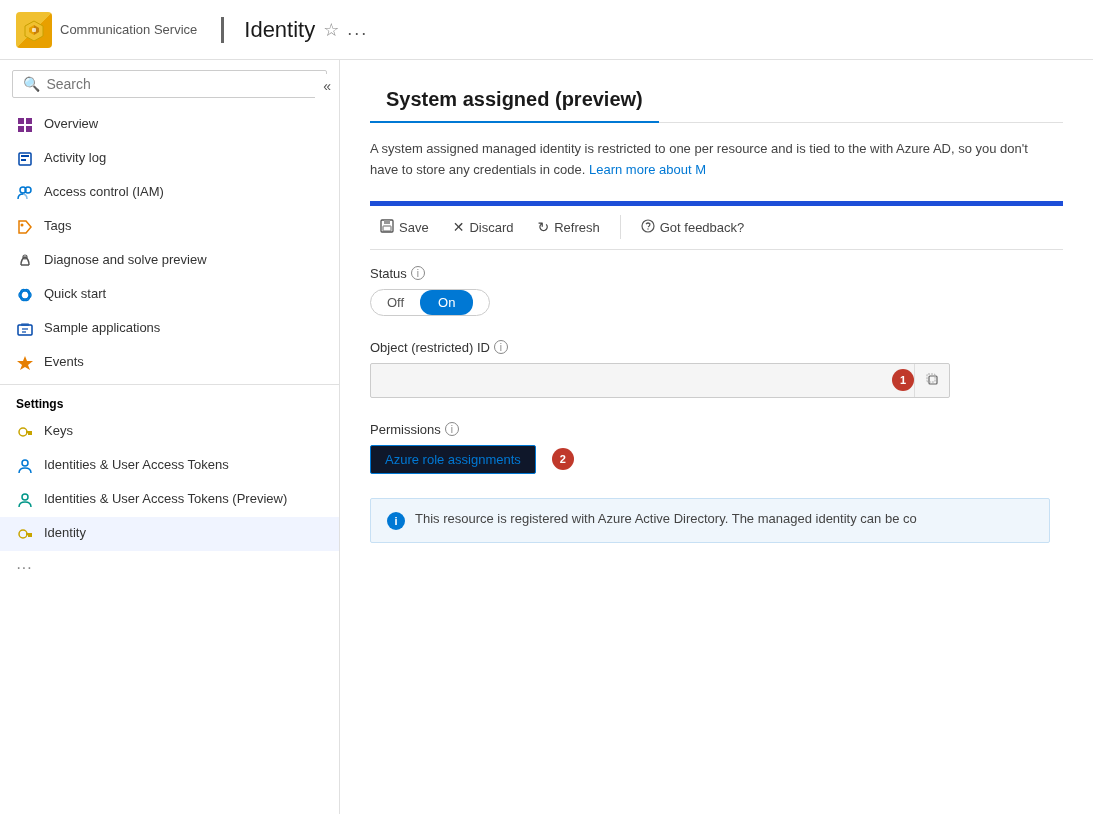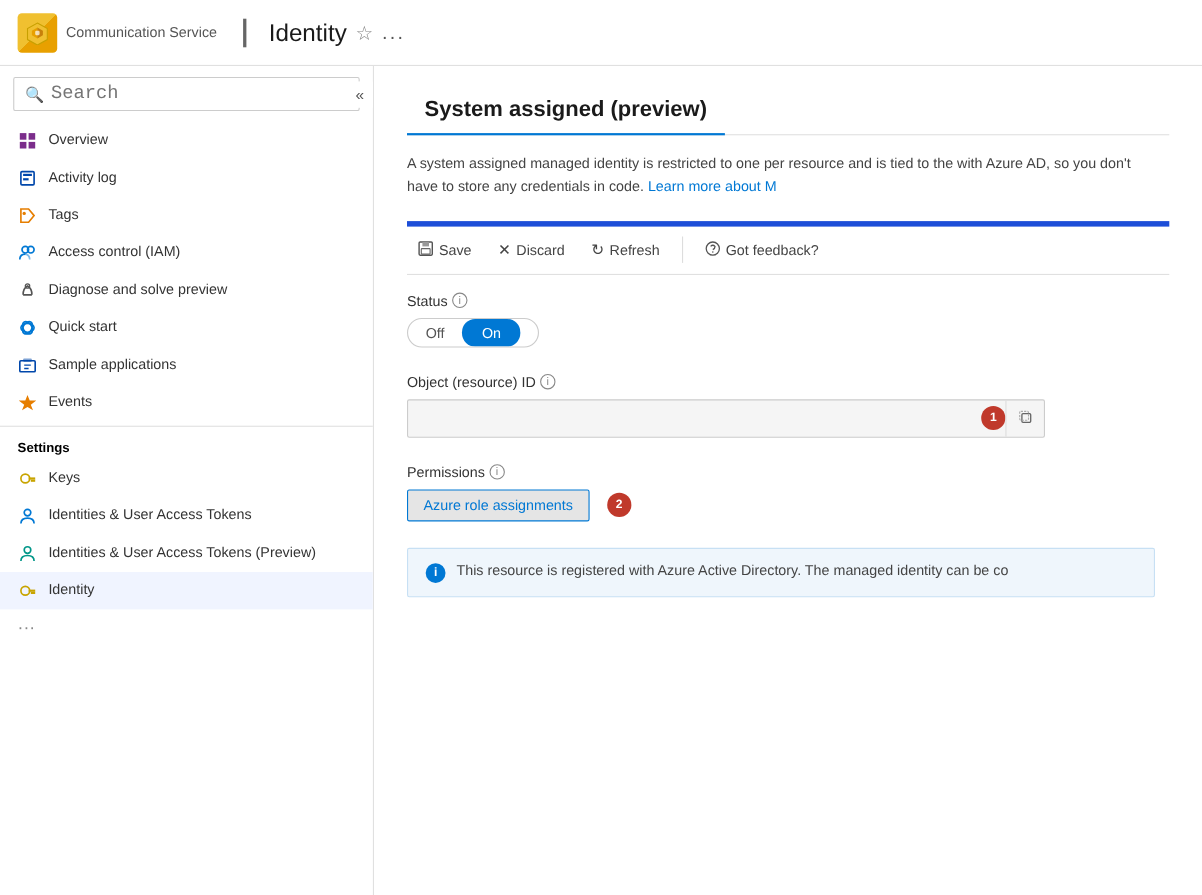--- a/index.html
+++ b/index.html
@@ -62,21 +62,21 @@
       margin: 10px 12px;
       display: flex;
       align-items: center;
       border: 1px solid #ccc;
       border-radius: 2px;
       padding: 5px 10px;
       gap: 6px;
       background: #fff;
     }
     .search-bar input {
-      border: none; outline: none; font-size: 17px; color: #a21caf; width: 100%; background: transparent; font-family: Liberation Mono, monospace;
+      border: none; outline: none; font-size: 14px; color: #a21caf; width: 100%; background: transparent;
     }
     .search-icon-char { color: #888; font-size: 14px; }
 
     .sidebar-collapse-btn {
       position: absolute;
       right: 0; top: 14px;
       background: #fff;
       border: none;
       cursor: pointer;
       font-size: 14px;
@@ -250,21 +250,21 @@
       font-weight: 600;
       margin-left: 8px;
       vertical-align: middle;
     }
 
     
     .role-btn {
       display: inline-flex; align-items: center; gap: 6px;
       padding: 6px 14px;
       border: 1px solid #0078d4;
-      background: #e5e5e5;
+      background: #0f172a;
       color: #0078d4;
       font-size: 13px;
       cursor: pointer;
       border-radius: 2px;
     }
 
     
     .info-banner {
       display: flex;
       align-items: flex-start;
@@ -343,36 +343,36 @@
               <rect x="2" y="2" width="12" height="12" rx="1" fill="none" stroke="#0047AB" stroke-width="1.5"></rect>
               <rect x="4" y="4" width="8" height="2" fill="#0047AB"></rect>
               <rect x="4" y="8" width="5" height="2" fill="#0047AB"></rect>
             </svg>
         </span>
         <span>Activity log</span>
       </div>
       <div class="nav-item">
         <span class="nav-icon">
           <svg width="16" height="16" viewBox="0 0 16 16">
-              <path d="M2 2 L9 2 L14 8 L9 14 L2 14 Z" fill="none" stroke="#e67e00" stroke-width="1.5"></path>
-              <circle cx="5" cy="6" r="1.5" fill="#e67e00"></circle>
-            </svg>
-        </span>
-        <span>Tags</span>
-      </div>
-      <div class="nav-item">
-        <span class="nav-icon">
-          <svg width="16" height="16" viewBox="0 0 16 16">
               <circle cx="6" cy="5" r="3" fill="none" stroke="#0078d4" stroke-width="1.5"></circle>
               <circle cx="11" cy="5" r="3" fill="none" stroke="#0078d4" stroke-width="1.5"></circle>
               <path d="M1 14c0-3 2-5 5-5" stroke="#0078d4" stroke-width="1.5" fill="none"></path>
               <path d="M10 14c0-3-2-5-5-5" stroke="#0078d4" stroke-width="1.5" fill="none" opacity="0.5"></path>
             </svg>
         </span>
         <span>Access control (IAM)</span>
+      </div>
+      <div class="nav-item">
+        <span class="nav-icon">
+          <svg width="16" height="16" viewBox="0 0 16 16">
+              <path d="M2 2 L9 2 L14 8 L9 14 L2 14 Z" fill="none" stroke="#e67e00" stroke-width="1.5"></path>
+              <circle cx="5" cy="6" r="1.5" fill="#e67e00"></circle>
+            </svg>
+        </span>
+        <span>Tags</span>
       </div>
       <div class="nav-item">
         <span class="nav-icon">
           <svg width="16" height="16" viewBox="0 0 16 16">
               <path d="M4 12 Q4 6 8 4 Q12 6 12 12" fill="none" stroke="#555" stroke-width="1.5"></path>
               <line x1="4" y1="12" x2="12" y2="12" stroke="#555" stroke-width="1.5"></line>
               <circle cx="8" cy="4" r="2" fill="none" stroke="#555" stroke-width="1.2"></circle>
             </svg>
         </span>
         <span>Diagnose and solve preview</span>
@@ -502,21 +502,21 @@
         <span class="info-circle">i</span>
       </div>
       <div class="toggle-container">
         <span class="toggle-off">Off</span>
         <span class="toggle-on">On</span>
       </div>
     </div>
 
     <div class="form-section">
       <div class="form-label">
-        <span>Object (resource) ID</span>
+        <span>Object (restricted) ID</span>
         <span class="info-circle">i</span>
       </div>
       <div class="object-id-field">
         <input type="text" class="object-id-input" readonly="" style="">
         <span class="step-badge">1</span>
         <button class="copy-btn">
           <svg width="14" height="14" viewBox="0 0 14 14">
               <rect x="4" y="4" width="8" height="8" rx="1" fill="none" stroke="#666" stroke-width="1.2"></rect>
               <rect x="2" y="2" width="8" height="8" rx="1" fill="none" stroke="#aaa" stroke-width="1" stroke-dasharray="2,1"></rect>
             </svg>

